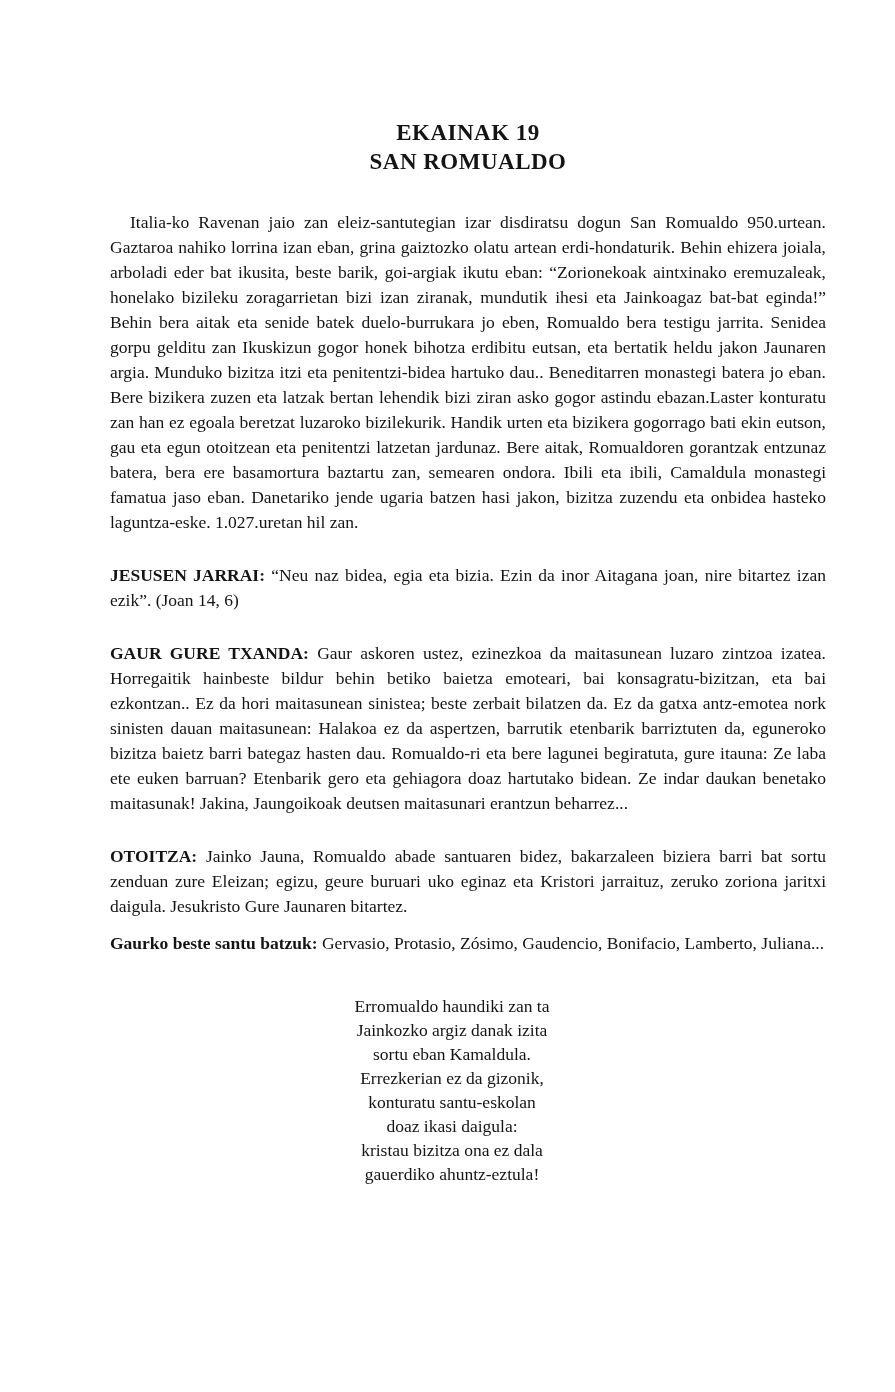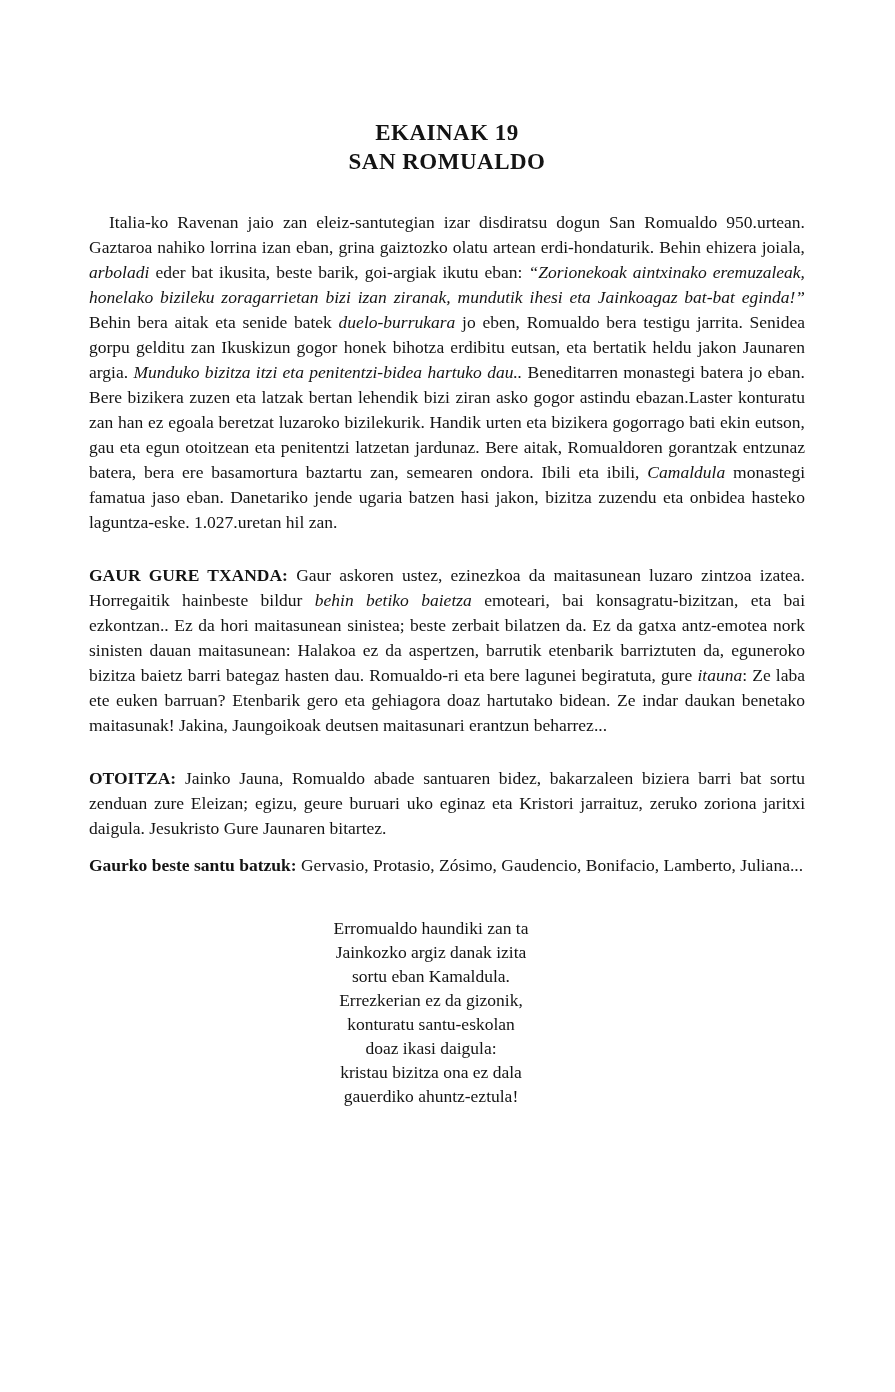--- a/index.html
+++ b/index.html
@@ -8,41 +8,41 @@
     width: 895px;
     height: 1392px;
     margin: 0 auto;
     background: #ffffff;
     color: #141414;
     font-family: "Liberation Serif", serif;
     overflow: hidden;
   }
   .content {
     position: absolute;
-    left: 89px;
+    left: 110px;
     top: 118px;
     width: 716px;
   }
   .title-block {
     text-align: center;
     font-weight: bold;
     font-size: 23px;
     line-height: 29px;
     letter-spacing: 0.5px;
     margin-bottom: 34px;
   }
   .para {
     font-size: 17.5px;
     line-height: 25px;
     text-align: justify;
     margin: 0 0 28px 0;
   }
   .para.indent-first { text-indent: 20px; }
   .para.tight { margin-bottom: 12px; }
-  .it { font-style: italic; }
+  .it { }
   .bd { font-weight: bold; }
   .poem {
     width: 420px;
     margin: 38px 0 8px 132px;
     text-align: center;
     font-size: 17.5px;
     line-height: 24px;
   }
 </style>
 </head>
@@ -51,20 +51,21 @@
 <div class="page">
   <div class="content">
 
     <div class="title-block">
       <div>EKAINAK 19</div>
       <div>SAN ROMUALDO</div>
     </div>
 
     <p class="para indent-first"><span>Italia-ko Ravenan jaio zan eleiz-santutegian izar disdiratsu dogun San Romualdo 950.urtean. Gaztaroa nahiko lorrina izan eban, grina gaiztozko olatu artean erdi-hondaturik. Behin ehizera joiala, </span><span class="it">arboladi</span><span> eder bat ikusita, beste barik, goi-argiak ikutu eban: </span><span class="it">“Zorionekoak aintxinako eremuzaleak, honelako bizileku zoragarrietan bizi izan ziranak, mundutik ihesi eta Jainkoagaz bat-bat eginda!”</span><span> Behin bera aitak eta senide batek </span><span class="it">duelo-burrukara</span><span> jo eben, Romualdo bera testigu jarrita. Senidea gorpu gelditu zan Ikuskizun gogor honek bihotza erdibitu eutsan, eta bertatik heldu jakon Jaunaren argia. </span><span class="it">Munduko bizitza itzi eta penitentzi-bidea hartuko dau..</span><span> Beneditarren monastegi batera jo eban. Bere bizikera zuzen eta latzak bertan lehendik bizi ziran asko gogor astindu ebazan.Laster konturatu zan han ez egoala beretzat luzaroko bizilekurik. Handik urten eta bizikera gogorrago bati ekin eutson, gau eta egun otoitzean eta penitentzi latzetan jardunaz. Bere aitak, Romualdoren gorantzak entzunaz batera, bera ere basamortura baztartu zan, semearen ondora. Ibili eta ibili, </span><span class="it">Camaldula</span><span> monastegi famatua jaso eban. Danetariko jende ugaria batzen hasi jakon, bizitza zuzendu eta onbidea hasteko laguntza-eske. 1.027.uretan hil zan.</span></p>
 
+    <p class="para"><span class="bd">JESUSEN JARRAI: </span><span class="it">“Neu naz bidea, egia eta bizia. Ezin da inor Aitagana joan, nire bitartez izan ezik”.</span><span> (Joan 14, 6)</span></p>
 
     <p class="para"><span class="bd">GAUR GURE TXANDA: </span><span>Gaur askoren ustez, ezinezkoa da maitasunean luzaro zintzoa izatea. Horregaitik hainbeste bildur </span><span class="it">behin betiko baietza</span><span> emoteari, bai konsagratu-bizitzan, eta bai ezkontzan.. Ez da hori maitasunean sinistea; beste zerbait bilatzen da. Ez da gatxa antz-emotea nork sinisten dauan maitasunean: Halakoa ez da aspertzen, barrutik etenbarik barriztuten da, eguneroko bizitza baietz barri bategaz hasten dau. Romualdo-ri eta bere lagunei begiratuta, gure </span><span class="it">itauna</span><span>: Ze laba ete euken barruan? Etenbarik gero eta gehiagora doaz hartutako bidean. Ze indar daukan benetako maitasunak! Jakina, Jaungoikoak deutsen maitasunari erantzun beharrez...</span></p>
 
     <p class="para tight"><span class="bd">OTOITZA: </span><span>Jainko Jauna, Romualdo abade santuaren bidez, bakarzaleen biziera barri bat sortu zenduan zure Eleizan; egizu, geure buruari uko eginaz eta Kristori jarraituz, zeruko zoriona jaritxi daigula. Jesukristo Gure Jaunaren bitartez.</span></p>
 
     <p class="para"><span class="bd">Gaurko beste santu batzuk: </span><span>Gervasio, Protasio, Zósimo, Gaudencio, Bonifacio, Lamberto, Juliana...</span></p>
 
     <div class="poem">
         <div>Erromualdo haundiki zan ta</div>
         <div>Jainkozko argiz danak izita</div>

